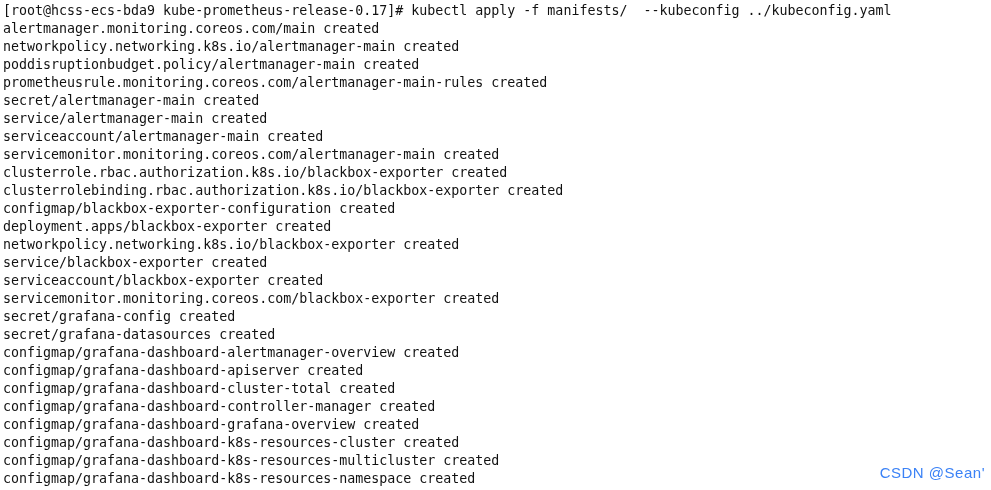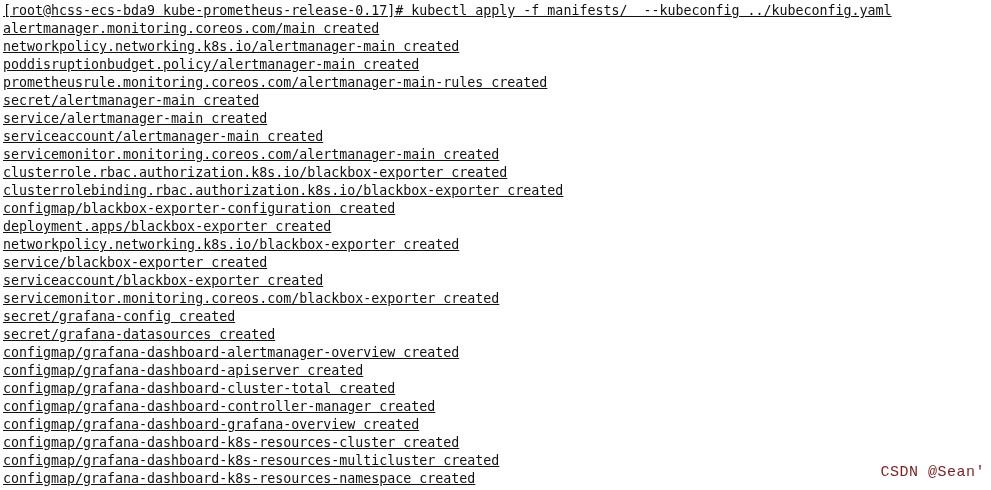--- a/index.html
+++ b/index.html
@@ -23,29 +23,28 @@
   }
   .terminal-output {
     font-family: "DejaVu Sans Mono", "Liberation Mono", monospace;
     font-size: 13.3px;
     line-height: 18px;
     color: #111111;
     white-space: pre;
   }
   .terminal-output .line {
     height: 18px;
-    text-decoration: underline;
   }
   .watermark {
     position: absolute;
     right: 6px;
     bottom: 9px;
-    font-family: Liberation Mono, monospace;
+    font-family: Liberation Sans, sans-serif;
     font-size: 15px;
-    color: #7f1d1d;
+    color: #3b82f6;
     letter-spacing: 0.5px;
     pointer-events: none;
   }
 </style>
 </head>
 <body>
 
 <div class="terminal">
   <div class="terminal-output" id="terminal-lines"><div class="line">[root@hcss-ecs-bda9 kube-prometheus-release-0.17]# kubectl apply -f manifests/  --kubeconfig ../kubeconfig.yaml</div><div class="line">alertmanager.monitoring.coreos.com/main created</div><div class="line">networkpolicy.networking.k8s.io/alertmanager-main created</div><div class="line">poddisruptionbudget.policy/alertmanager-main created</div><div class="line">prometheusrule.monitoring.coreos.com/alertmanager-main-rules created</div><div class="line">secret/alertmanager-main created</div><div class="line">service/alertmanager-main created</div><div class="line">serviceaccount/alertmanager-main created</div><div class="line">servicemonitor.monitoring.coreos.com/alertmanager-main created</div><div class="line">clusterrole.rbac.authorization.k8s.io/blackbox-exporter created</div><div class="line">clusterrolebinding.rbac.authorization.k8s.io/blackbox-exporter created</div><div class="line">configmap/blackbox-exporter-configuration created</div><div class="line">deployment.apps/blackbox-exporter created</div><div class="line">networkpolicy.networking.k8s.io/blackbox-exporter created</div><div class="line">service/blackbox-exporter created</div><div class="line">serviceaccount/blackbox-exporter created</div><div class="line">servicemonitor.monitoring.coreos.com/blackbox-exporter created</div><div class="line">secret/grafana-config created</div><div class="line">secret/grafana-datasources created</div><div class="line">configmap/grafana-dashboard-alertmanager-overview created</div><div class="line">configmap/grafana-dashboard-apiserver created</div><div class="line">configmap/grafana-dashboard-cluster-total created</div><div class="line">configmap/grafana-dashboard-controller-manager created</div><div class="line">configmap/grafana-dashboard-grafana-overview created</div><div class="line">configmap/grafana-dashboard-k8s-resources-cluster created</div><div class="line">configmap/grafana-dashboard-k8s-resources-multicluster created</div><div class="line">configmap/grafana-dashboard-k8s-resources-namespace created</div><div class="line">configmap/grafana-dashboard-k8s-resources-node created</div></div>
   <div class="watermark">CSDN @Sean'</div>

